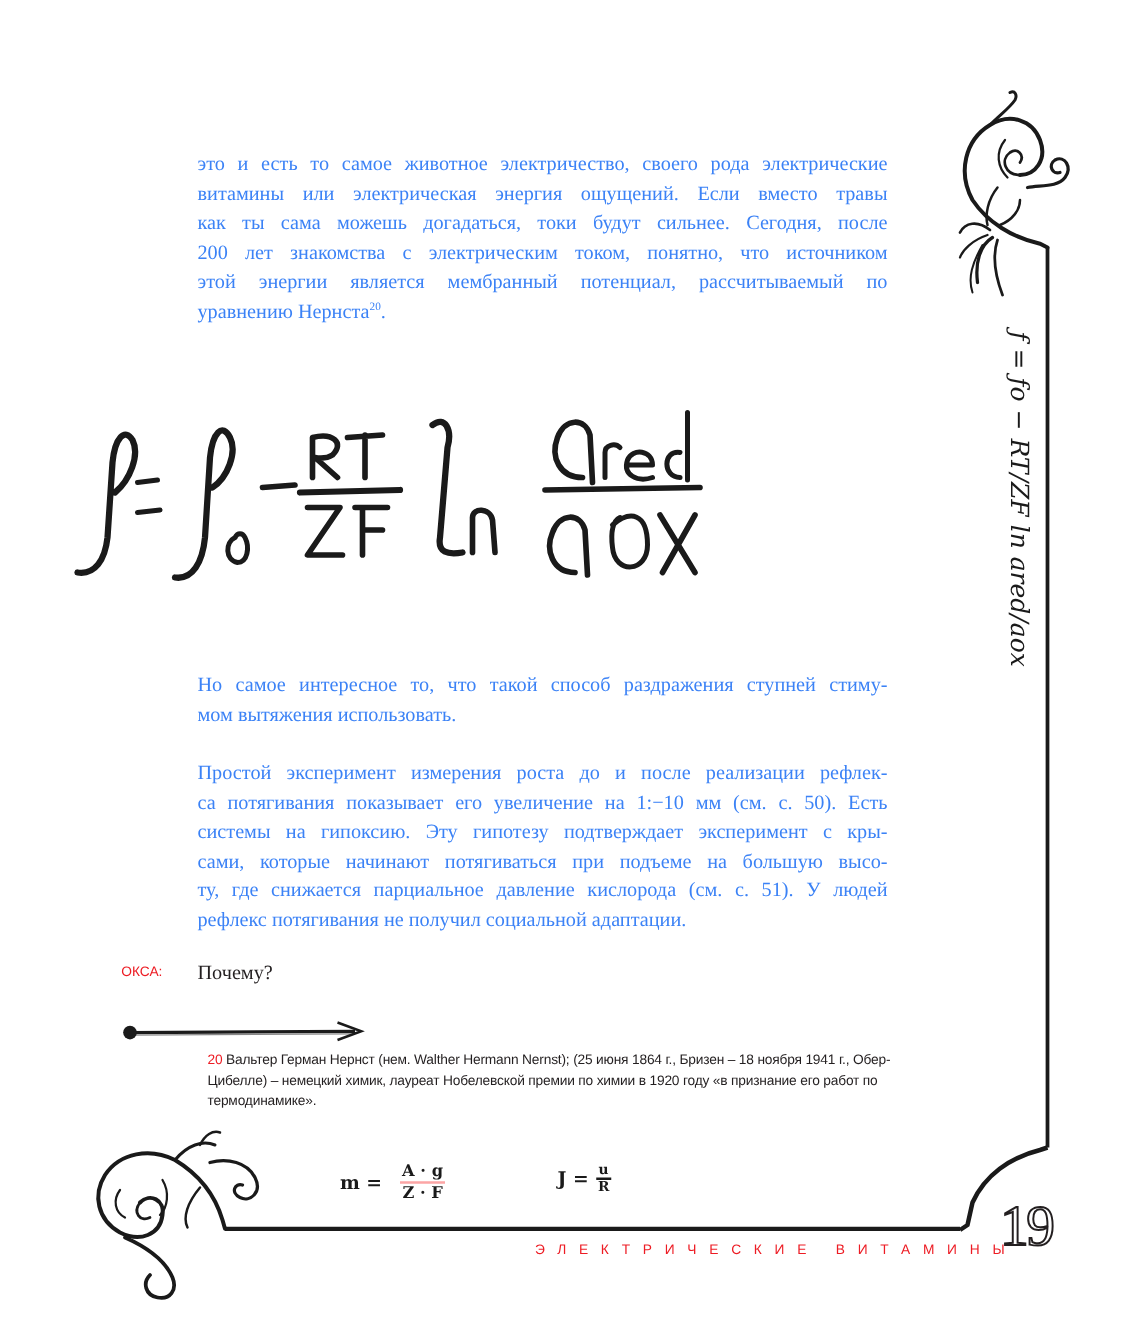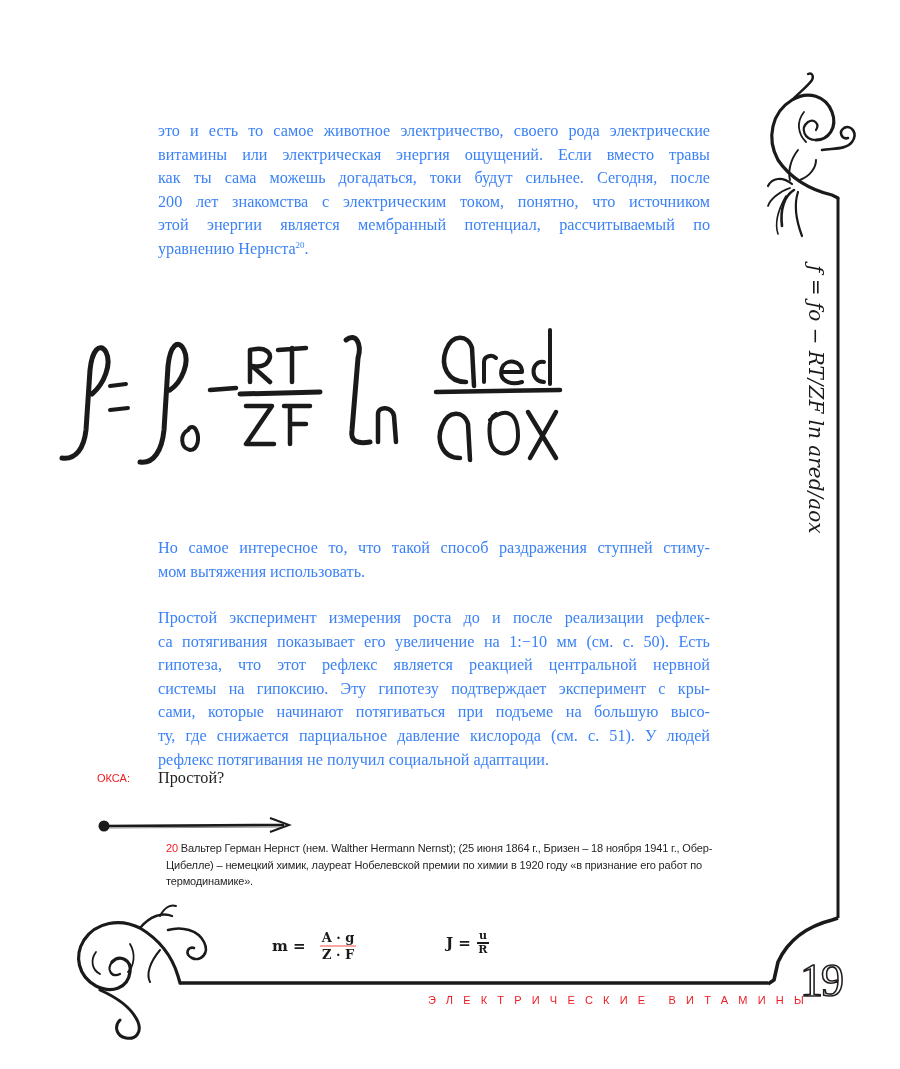--- a/index.html
+++ b/index.html
@@ -121,29 +121,28 @@
             font-family:'DejaVu Serif',serif; font-size:20px; font-style:italic; color:#1a1a1a; white-space:nowrap;">ƒ = ƒo − RT/ZF ln ared/aox</div>
 
 <div class="para" style="top:537px;">
   <p class="full">Но самое интересное то, что такой способ раздражения ступней стиму-</p>
   <p>мом вытяжения использовать.</p>
 </div>
 
 <div class="para" style="top:607px;">
   <p class="full">Простой эксперимент измерения роста до и после реализации рефлек-</p>
   <p class="full">са потягивания показывает его увеличение на 1:−10 мм (см. с. 50). Есть</p>
-  <p class="full">гипотеза, что этот рефлекс является реакцией центральной нервной</p>
   <p class="full">системы на гипоксию. Эту гипотезу подтверждает эксперимент с кры-</p>
   <p class="full">сами, которые начинают потягиваться при подъеме на большую высо-</p>
   <p class="full">ту, где снижается парциальное давление кислорода (см. с. 51). У людей</p>
   <p>рефлекс потягивания  не получил социальной адаптации.</p>
 </div>
 
 <div class="speaker">ОКСА:</div>
-<div class="speech">Простой?</div>
+<div class="speech">Почему?</div>
 
 <div class="footnote">
   <span class="fn-num">20</span><span> Вальтер Герман Нернст (нем. Walther Hermann Nernst); (25 июня 1864 г., Бризен – 18 ноября 1941 г., Обер-Цибелле) – немецкий химик, лауреат Нобелевской премии по химии в 1920 году «в признание его работ по термодинамике».</span>
 </div>
 
 <div class="abs" style="left:272px; top:930px; display:flex; align-items:center; font-family:'DejaVu Serif',serif; font-weight:bold; color:#1a1a1a;">
   <span style="font-size:15px; margin-right:14px;">m =</span>
   <span style="display:inline-flex; flex-direction:column; align-items:center; font-size:13px; line-height:15px;">
     <span style="border-bottom:2px solid #fca5a5; padding:0 2px;">A · g</span>
     <span>Z · F</span>

